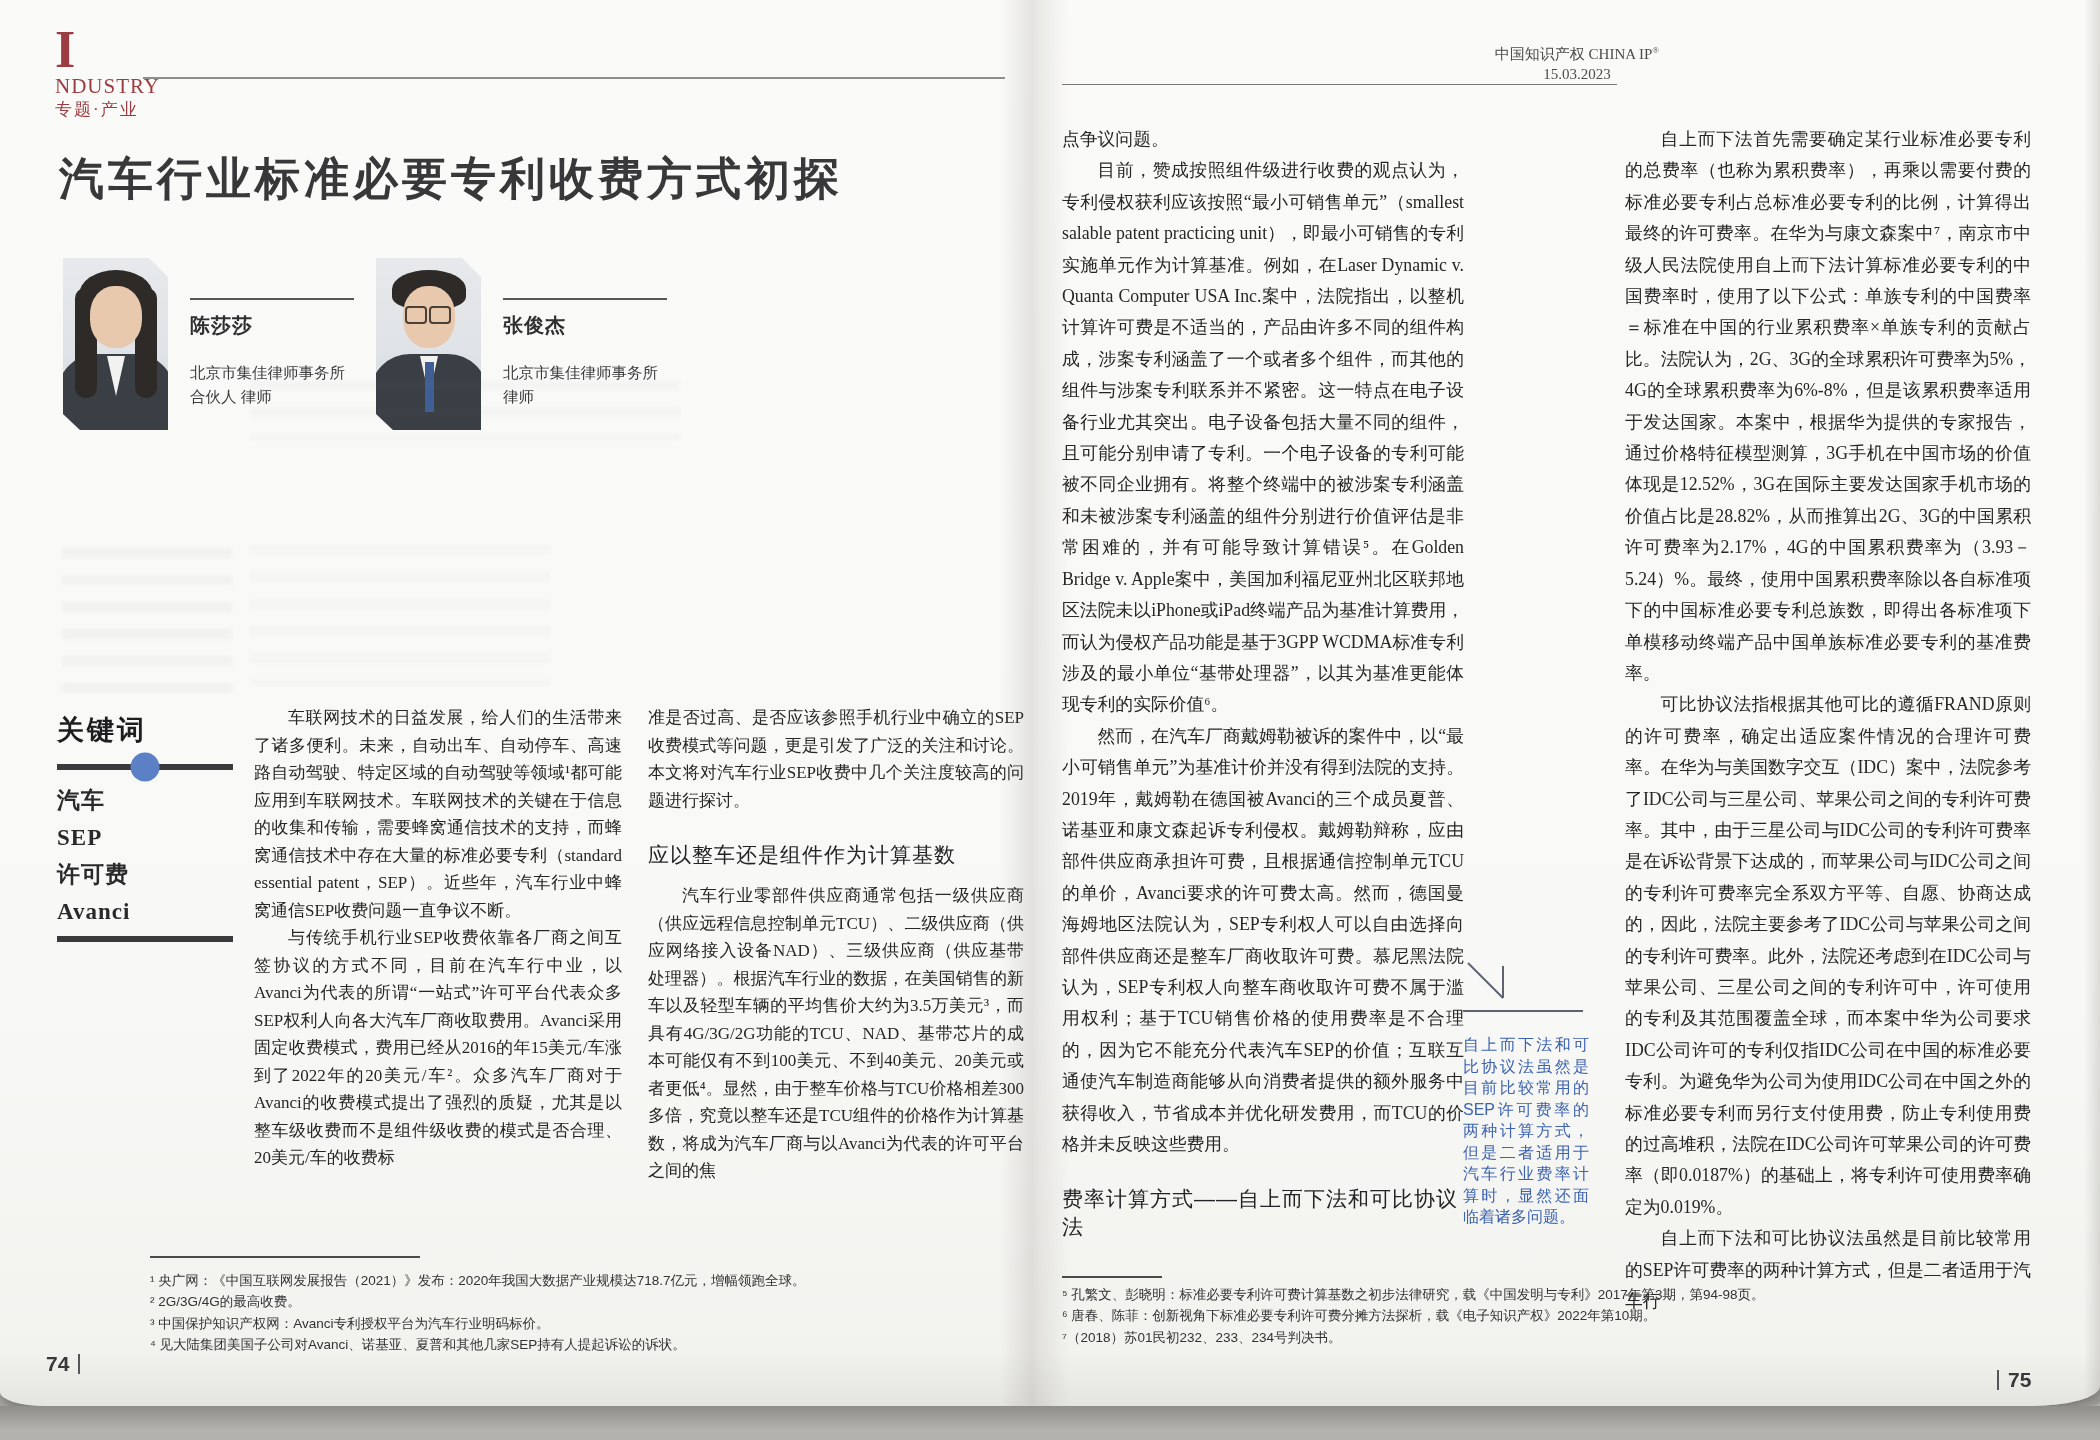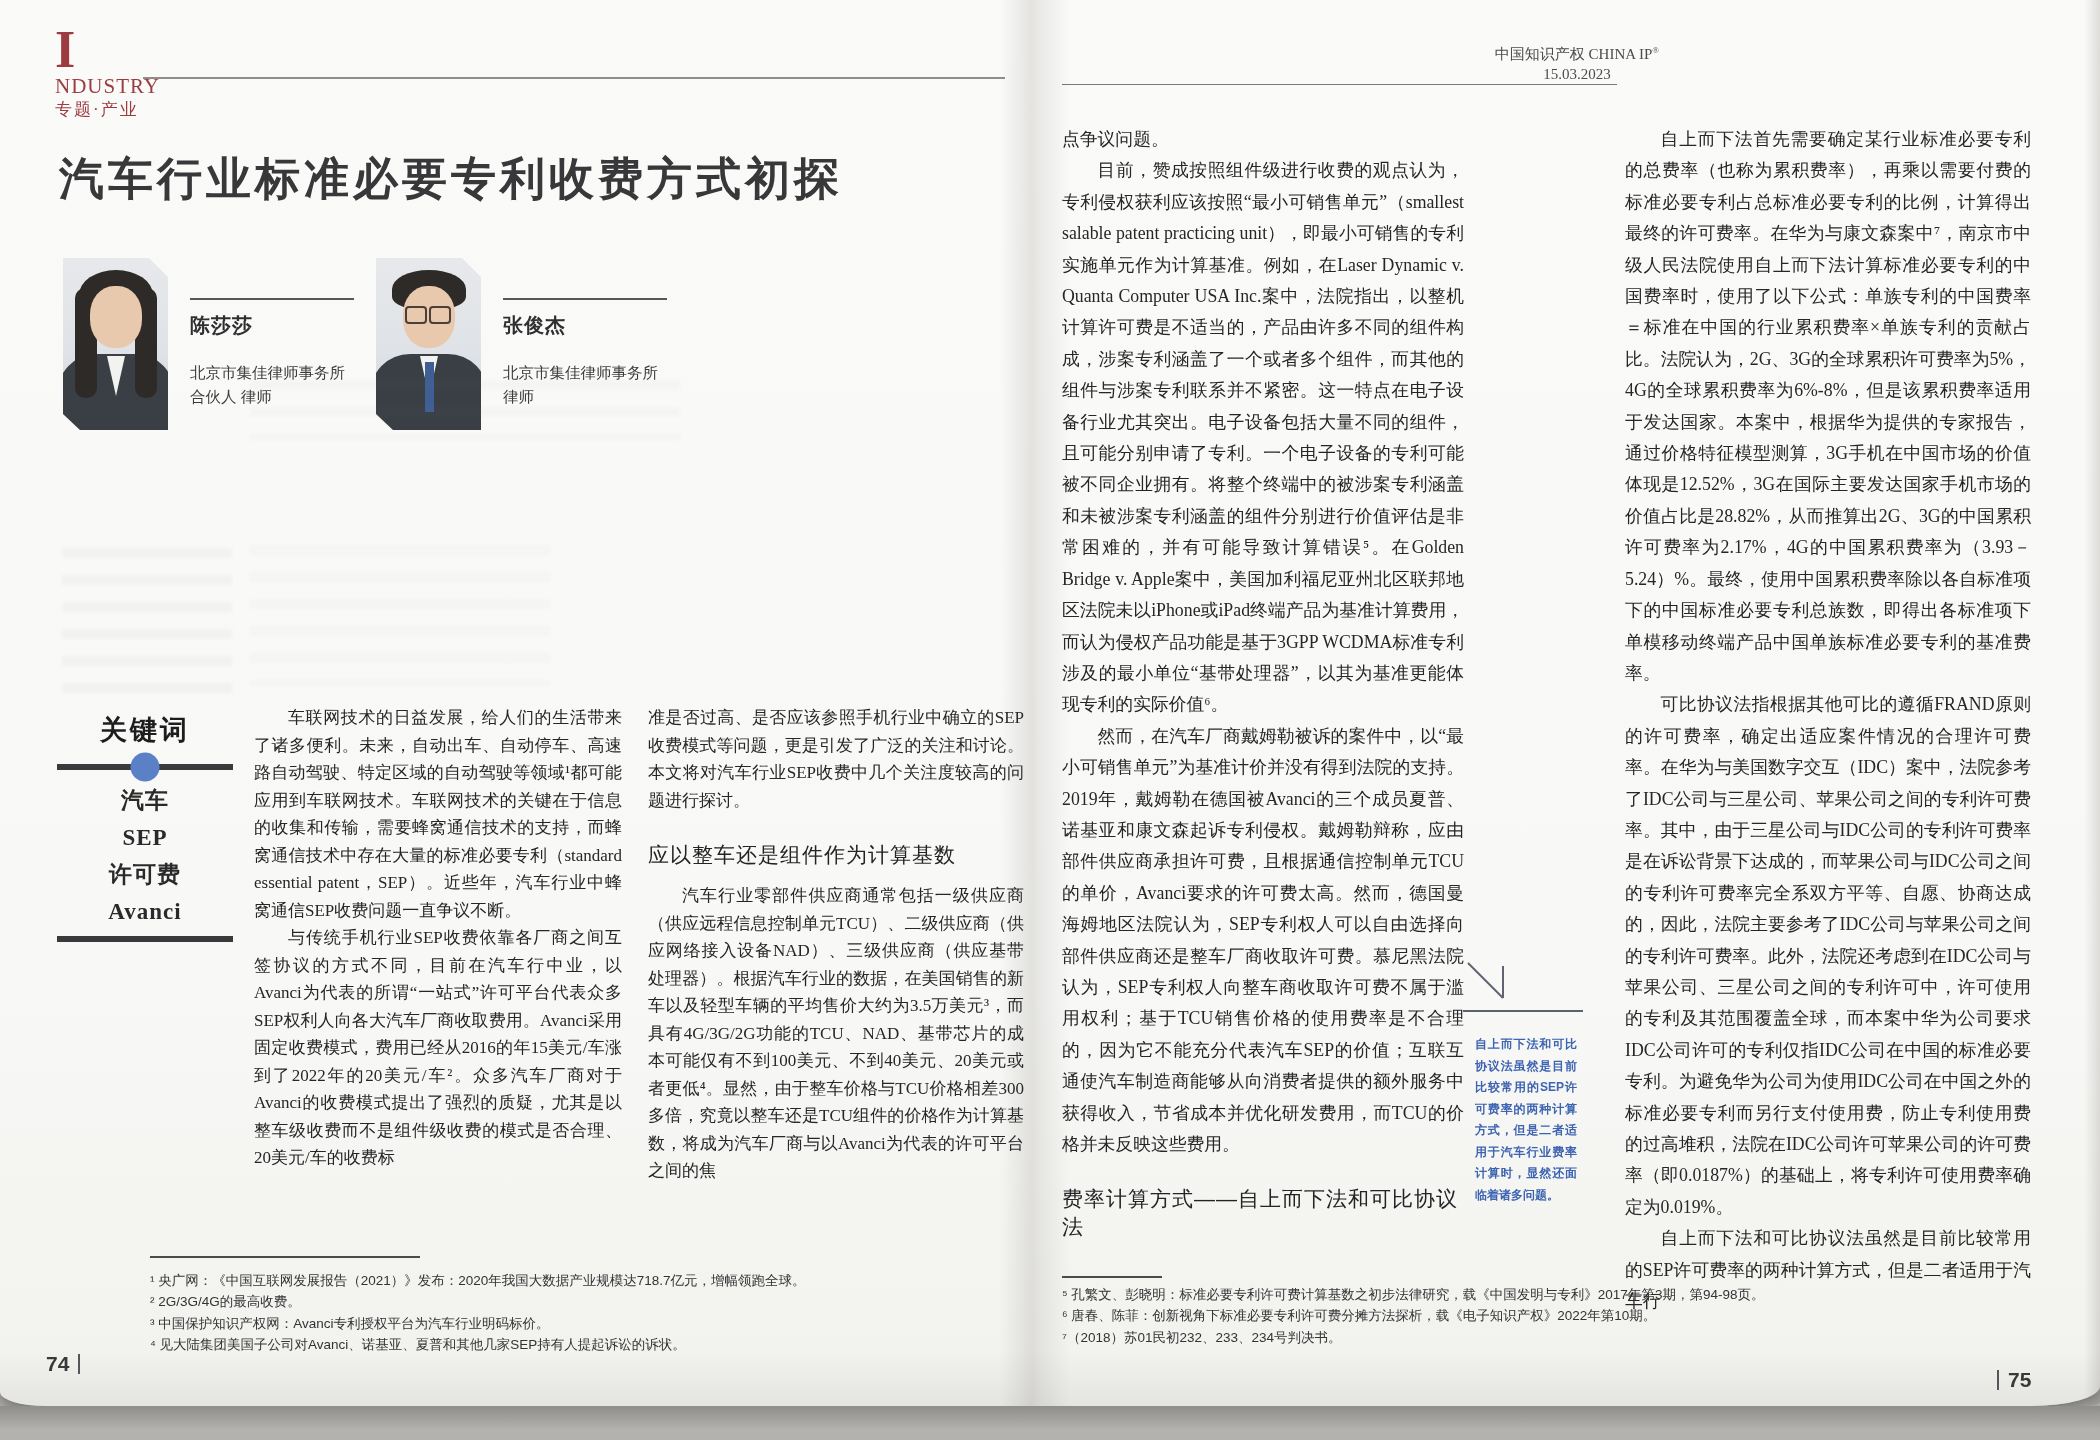--- a/index.html
+++ b/index.html
@@ -45,21 +45,21 @@
   .photo.male .glasses i{display:inline-block;width:18px;height:14px;border:2px solid #4b3f36;border-radius:4px;margin:0 1px;}
   .photo.male .tie{position:absolute;left:49px;top:104px;width:9px;height:50px;background:#3f5f94;z-index:3;}
   .author-meta{float:left;margin-left:22px;width:168px;}
   .author-rule{width:164px;height:2px;background:#57575a;margin-top:40px;}
   .author-name{font-family:"Liberation Sans","DejaVu Sans",sans-serif;font-weight:bold;
     font-size:20px;color:#2f2f31;margin-top:12px;letter-spacing:1px;}
   .author-org{font-family:"Liberation Sans","DejaVu Sans",sans-serif;font-size:15.5px;color:#3c3c3e;margin-top:22px;line-height:24px;}
   .author-role{font-family:"Liberation Sans","DejaVu Sans",sans-serif;font-size:15.5px;color:#3c3c3e;margin-top:2px;}
 
   
-  .kwbox{position:absolute;left:57px;top:712px;width:176px;text-align:center;}
+  .kwbox{position:absolute;left:57px;top:712px;width:176px;text-align:left;}
   .kw-head{font-size:27px;font-weight:bold;color:#1d1d1f;letter-spacing:3px;}
   .kw-bar{position:relative;height:6px;background:#3a3a3c;margin:16px 0 6px;}
   .kw-dot{position:absolute;left:50%;top:50%;transform:translate(-50%,-50%);
     width:29px;height:29px;border-radius:50%;background:#5b80c6;}
   .kw-list{padding:6px 0 6px;}
   .kw{font-size:23px;font-weight:bold;color:#2a2a2c;line-height:37px;letter-spacing:1px;}
   .kw-bar2{height:6px;background:#3a3a3c;}
 
   
   .col p{margin:0;text-align:justify;color:#262626;}
@@ -72,22 +72,22 @@
   .col-right h3{font-size:21px;margin:25px 0 14px;}
   .col-l1{position:absolute;left:254px;top:704px;width:368px;}
   .col-l2{position:absolute;left:648px;top:704px;width:376px;}
   .col-r1{position:absolute;left:1062px;top:124px;width:402px;}
   .col-r2{position:absolute;left:1625px;top:124px;width:406px;}
 
   
   .pull{position:absolute;left:1463px;top:960px;width:126px;}
   .pull-arrow{display:block;margin-left:2px;}
   .pull-rule{width:120px;height:2px;background:#5d6470;margin:8px 0 22px;}
-  .pull-text{font-family:"Liberation Sans","DejaVu Sans",sans-serif;font-weight:bold;
-    color:#3d63b1;font-size:12px;line-height:21.5px;text-align:justify;margin:12px;}
+  .pull-text{font-family:"Liberation Sans","DejaVu Sans",sans-serif;font-weight:normal;
+    color:#3d63b1;font-size:16px;line-height:21.5px;text-align:justify;margin:0;}
 
   
   .fn-rule-l{position:absolute;left:150px;top:1256px;width:270px;height:2px;background:#4a4a4c;}
   .fn-rule-r{position:absolute;left:1062px;top:1276px;width:100px;height:2px;background:#4a4a4c;}
   .fns{position:absolute;font-family:"Liberation Sans","DejaVu Sans",sans-serif;
     font-size:13.5px;line-height:21.4px;color:#333335;}
   .fns-l{left:150px;top:1270px;width:880px;}
   .fns-r{left:1062px;top:1284px;width:900px;}
   .pagenum{position:absolute;font-family:"Liberation Sans","DejaVu Sans",sans-serif;
     font-size:21px;color:#39393b;font-weight:bold;}

